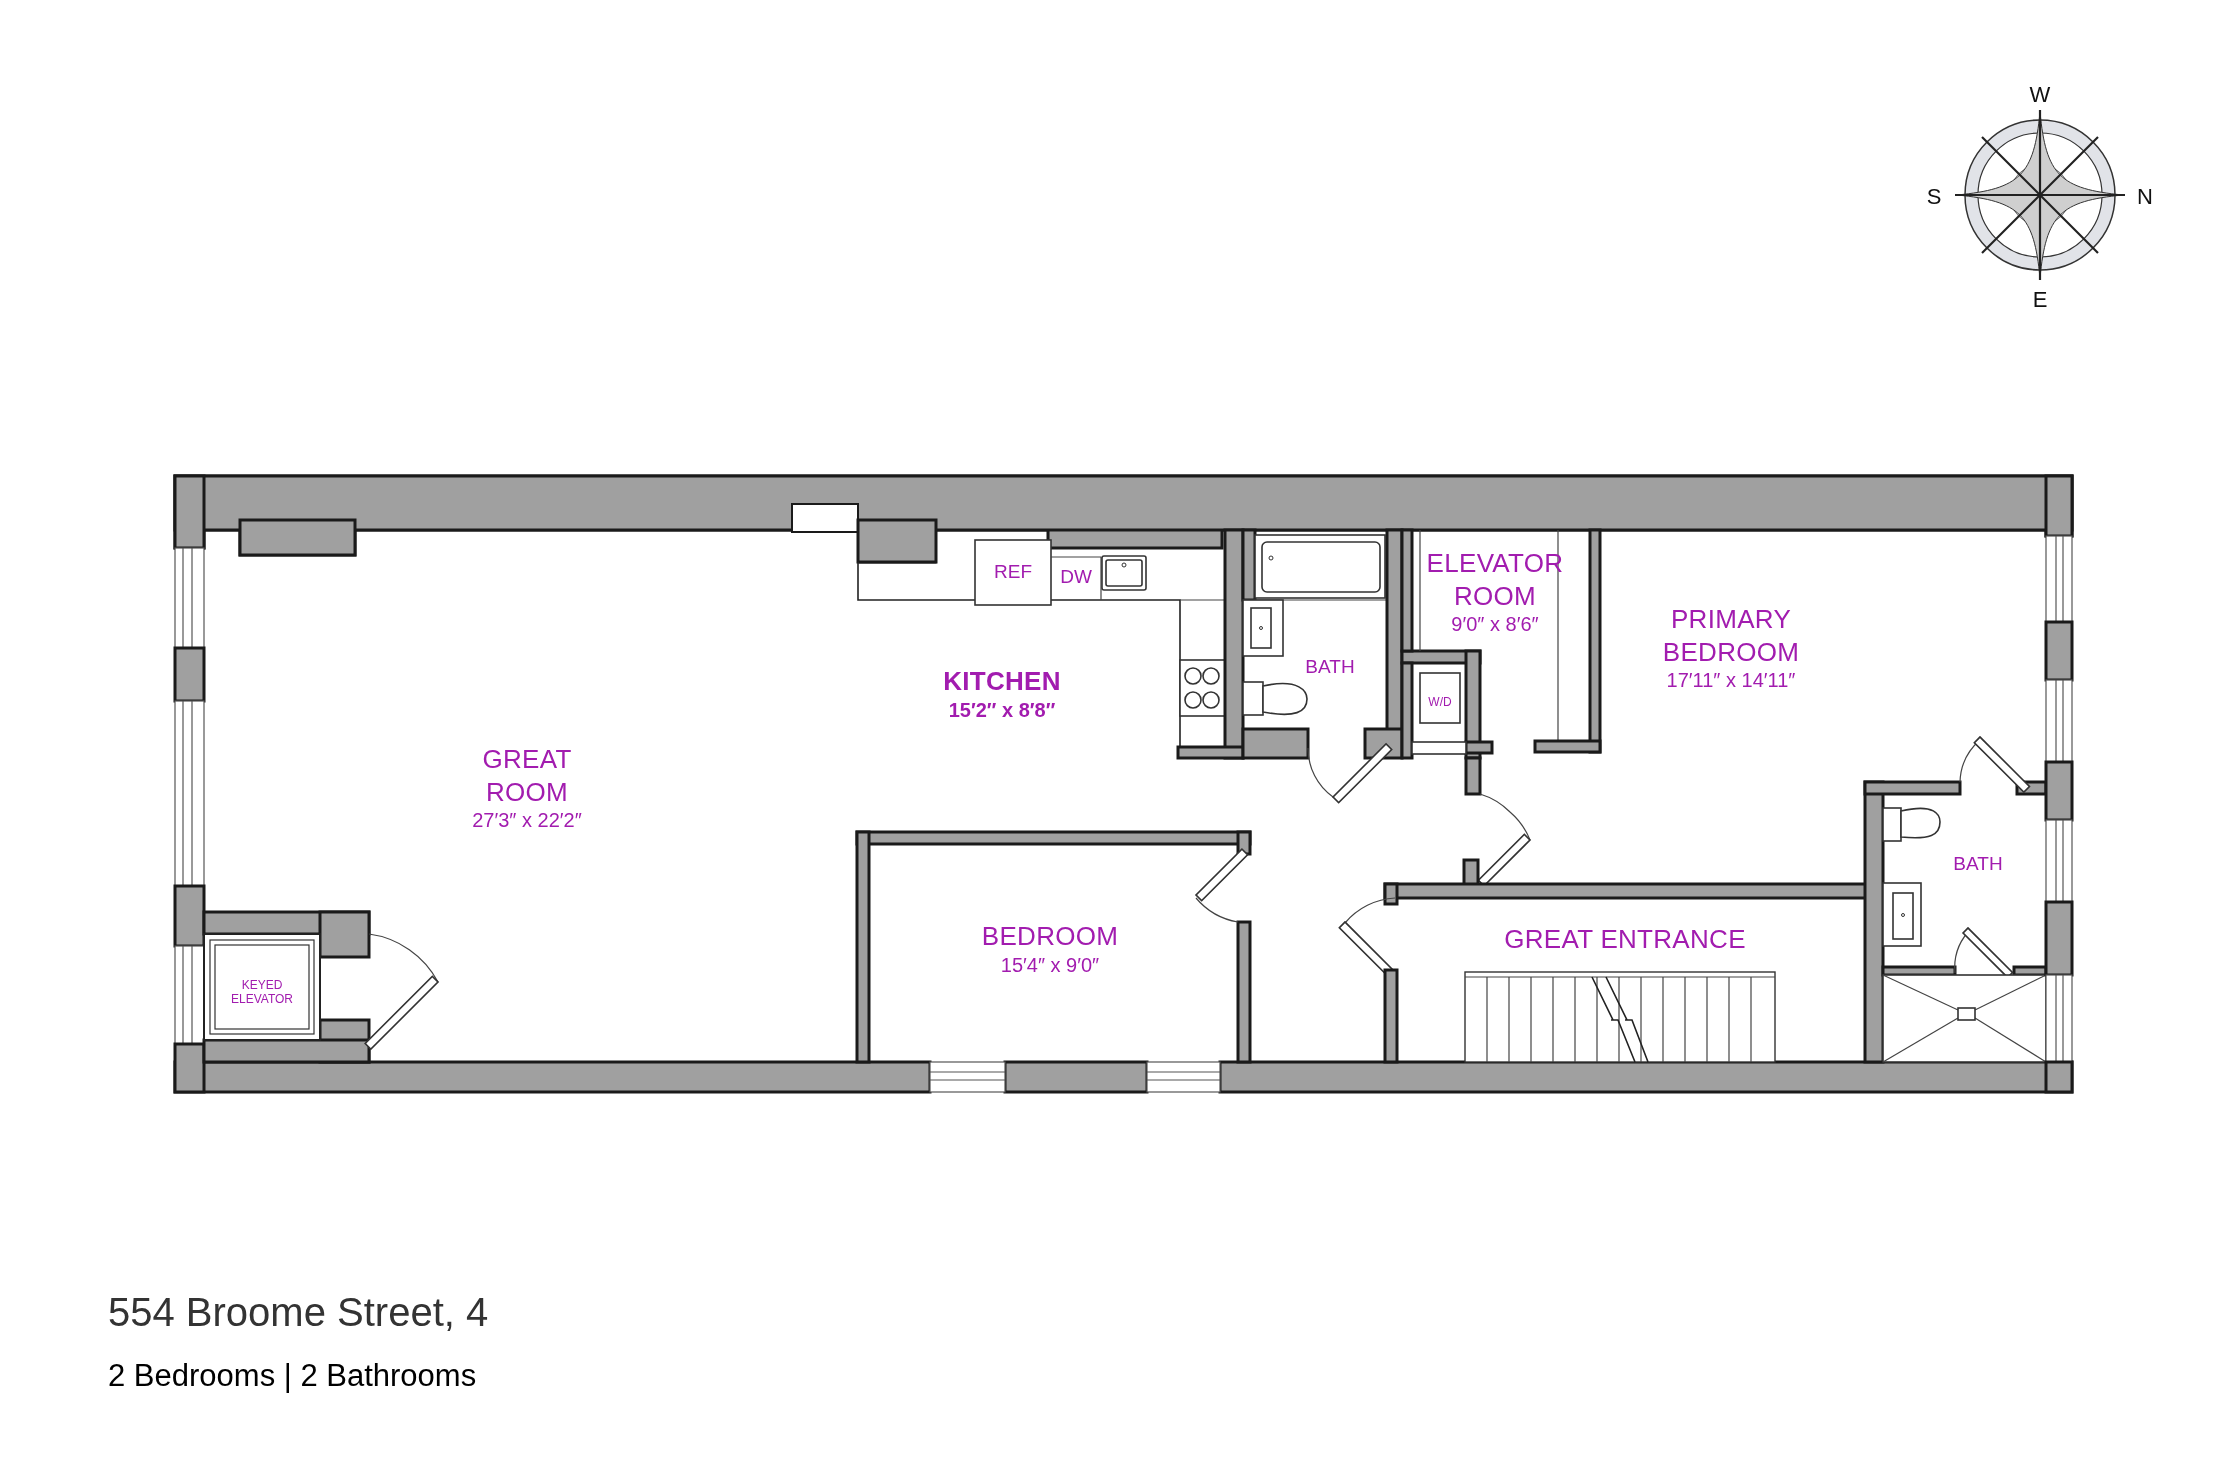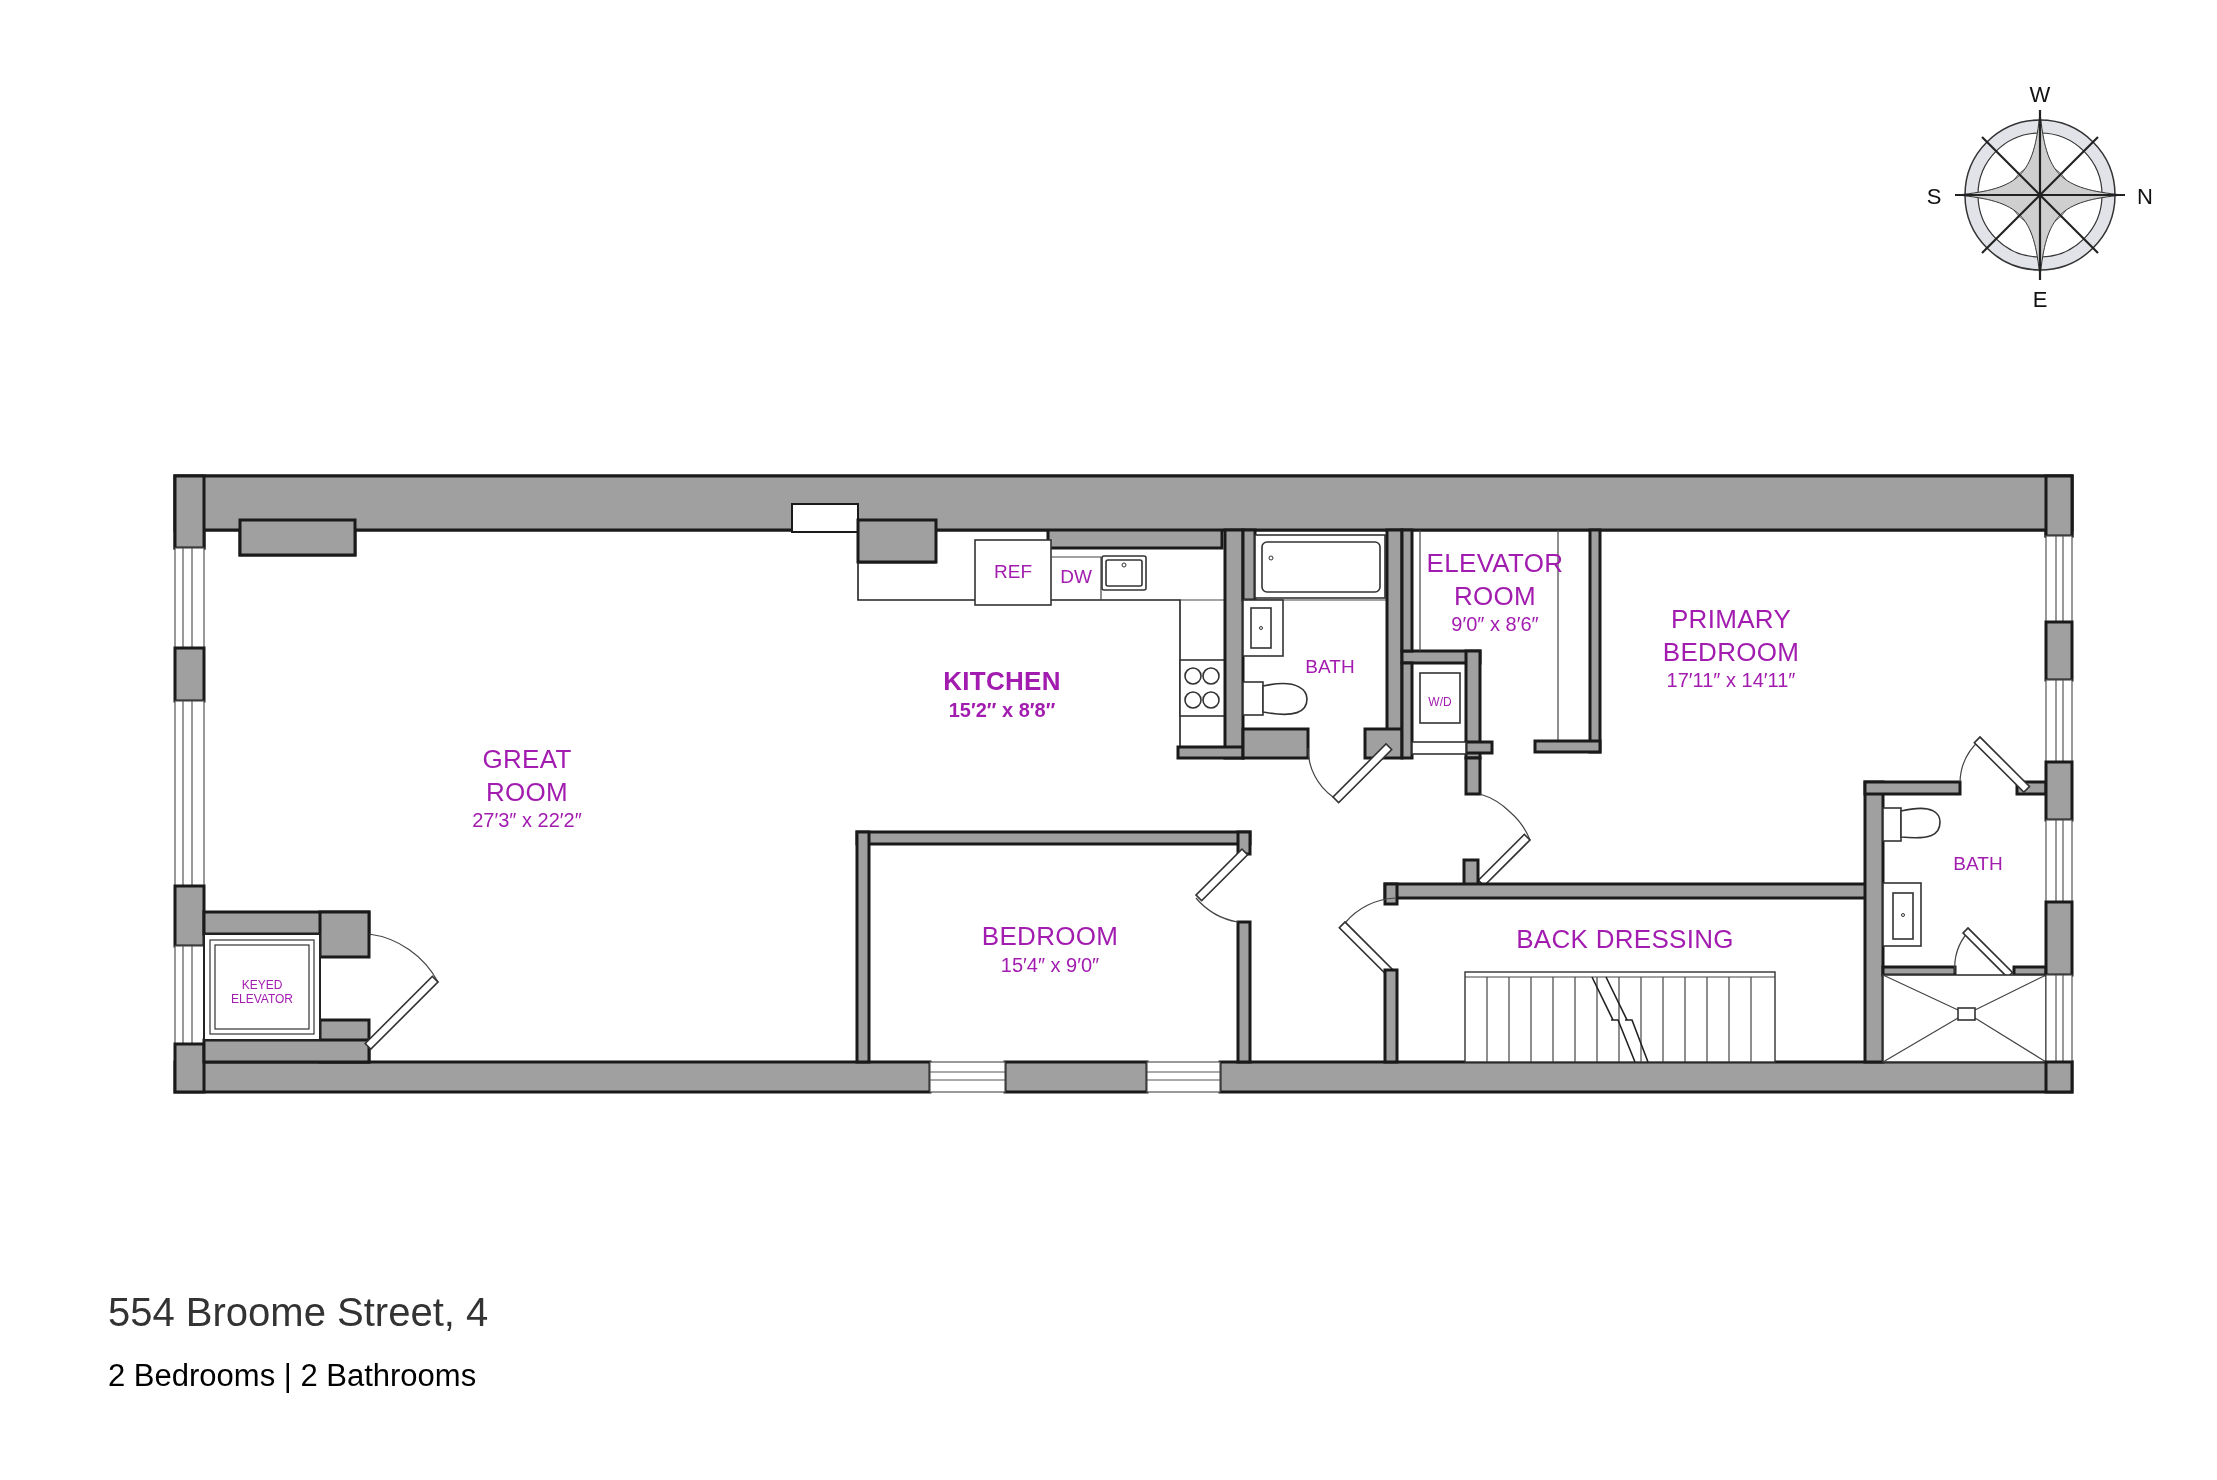--- a/index.html
+++ b/index.html
@@ -288,21 +288,21 @@
   <div class="room-name">BEDROOM</div>
   <div class="room-dim">17′11″ x 14′11″</div>
 </div>
 
 <div class="label" style="left:1050px; top:920px;">
   <div class="room-name">BEDROOM</div>
   <div class="room-dim">15′4″ x 9′0″</div>
 </div>
 
 <div class="label" style="left:1625px; top:923px;">
-  <div class="room-name">BACK DRESSING</div>
+  <div class="room-name">GREAT ENTRANCE</div>
 </div>
 
 <div class="label small" style="left:1978px; top:852px;">BATH</div>
 
 <div class="label tiny" style="left:262px; top:978px; line-height:1.2;">
   <div>KEYED</div>
   <div>ELEVATOR</div>
 </div>
 
 <div id="title">554 Broome Street, 4</div>

